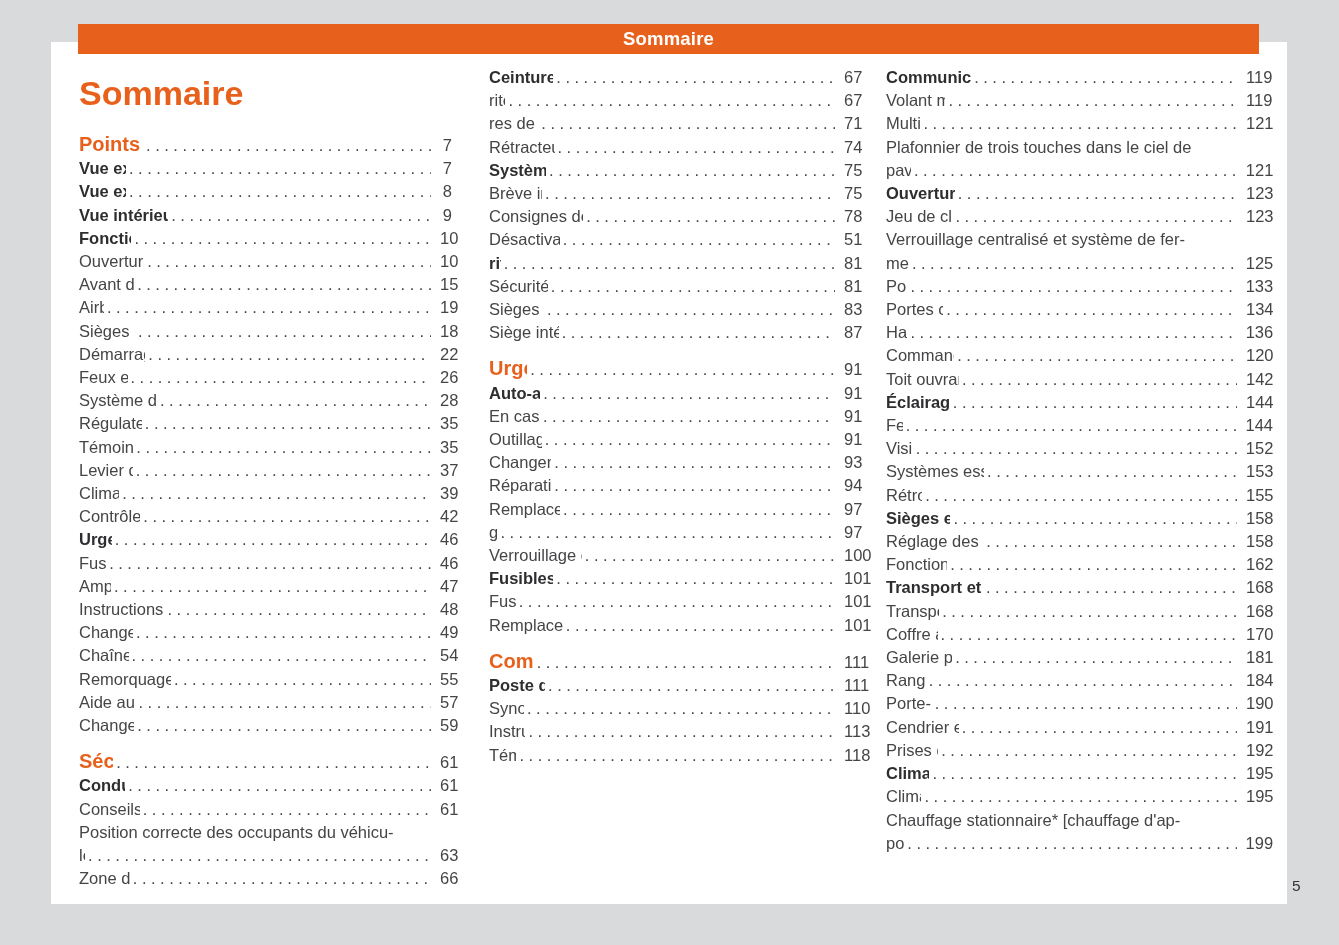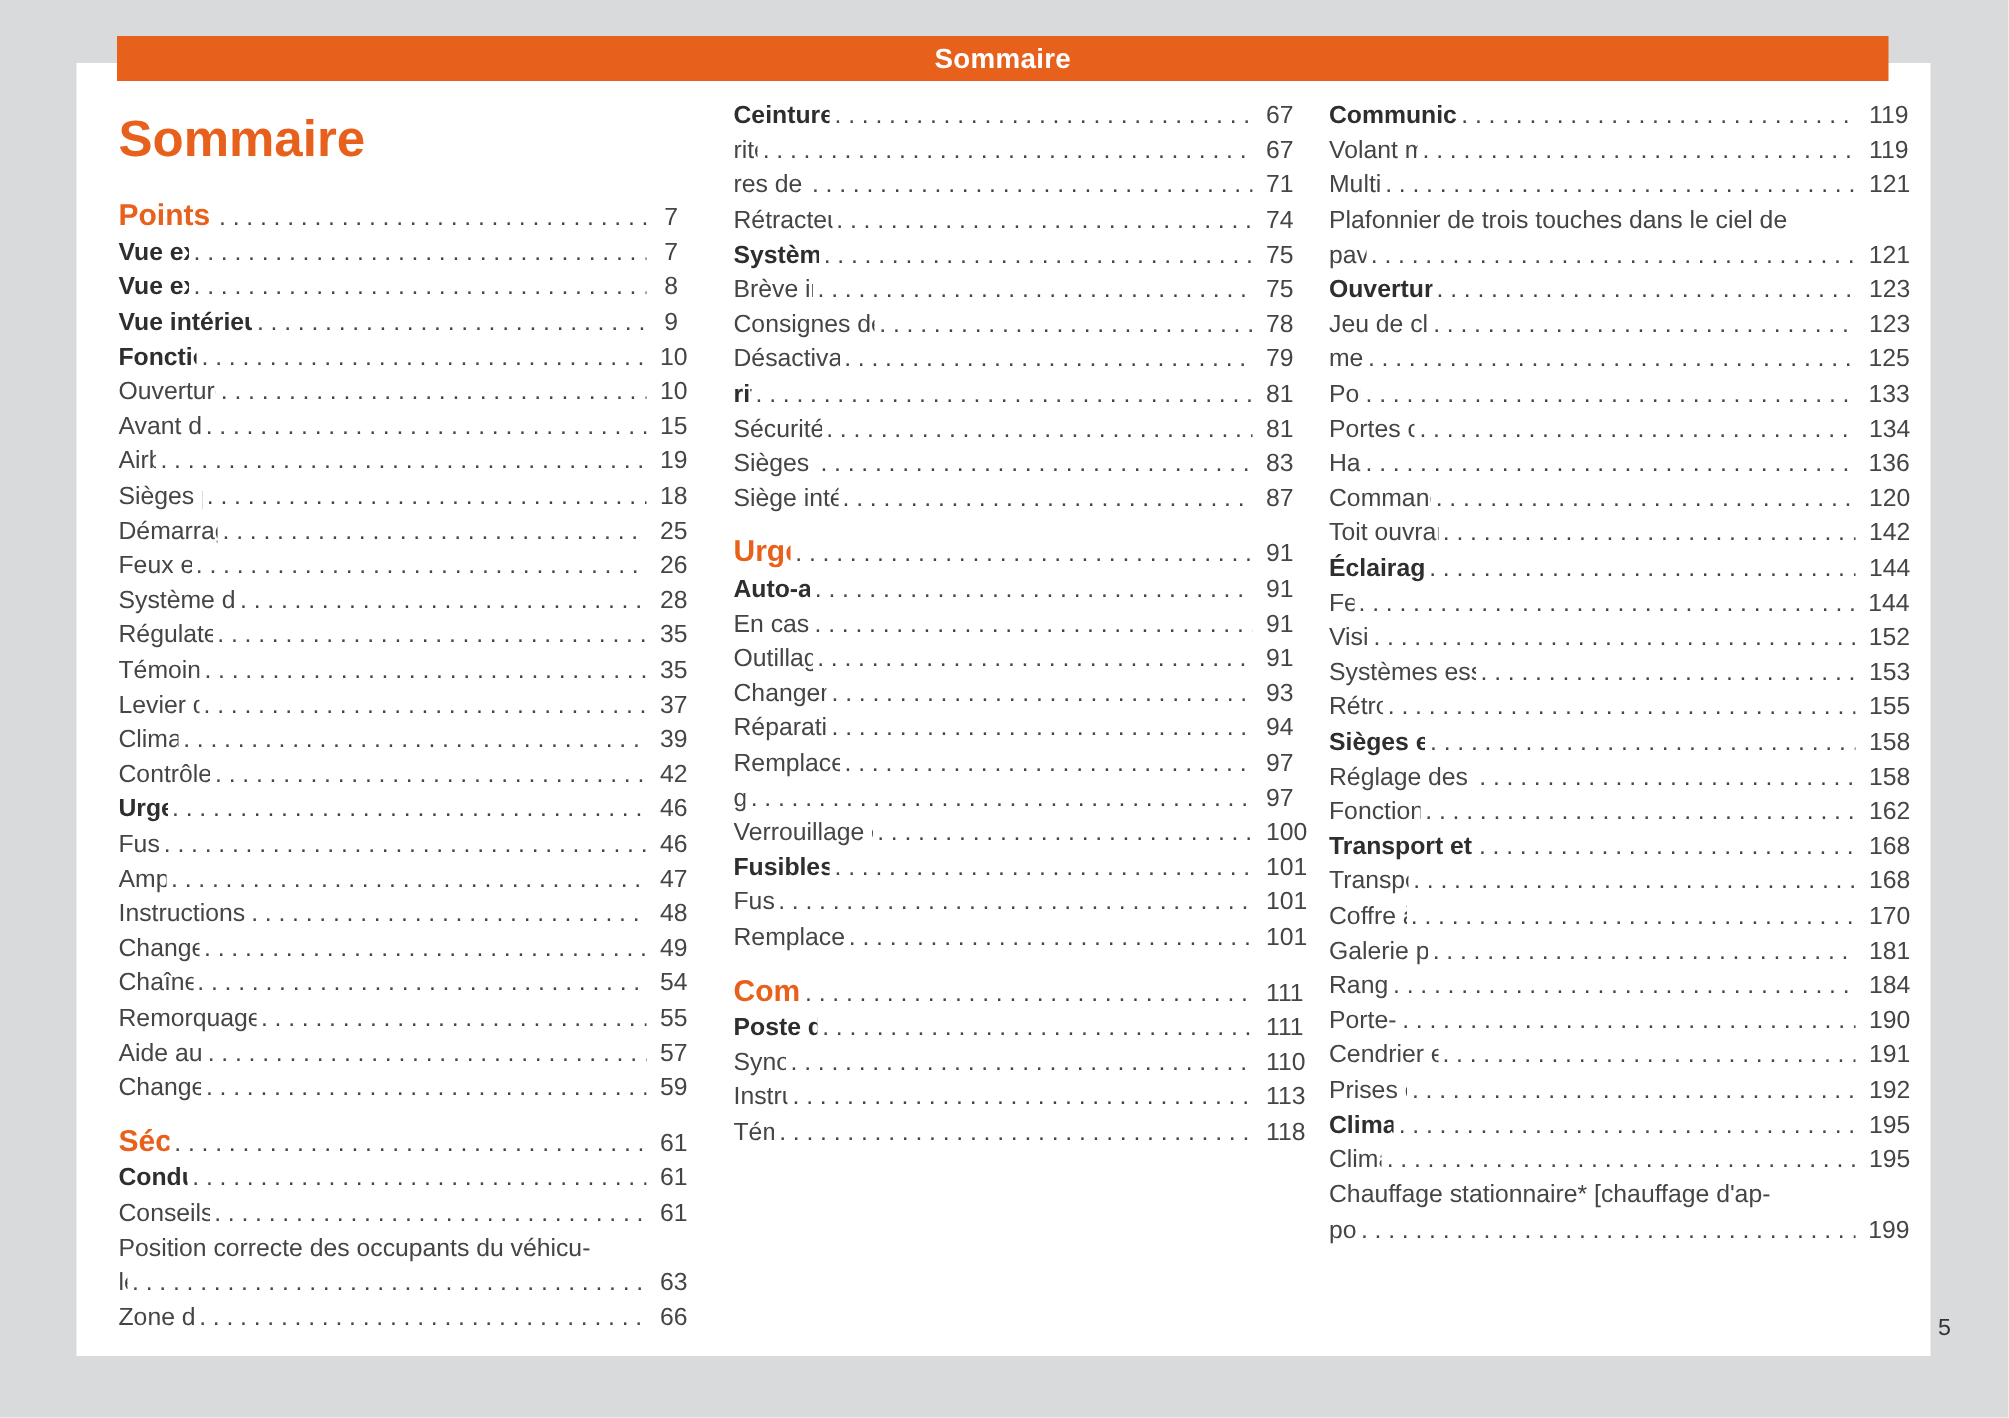--- a/index.html
+++ b/index.html
@@ -158,21 +158,21 @@
       <div class="row">
         <span class="t">Sièges pour enfant</span>
         <span class="leader">................................................................................</span>
         <span class="page-num">18</span>
       </div>
     </div>
     <div class="entry normal">
       <div class="row">
         <span class="t">Démarrage du véhicule</span>
         <span class="leader">................................................................................</span>
-        <span class="page-num">25</span>
+        <span class="page-num">22</span>
       </div>
     </div>
     <div class="entry normal">
       <div class="row">
         <span class="t">Feux et visibilité</span>
         <span class="leader">................................................................................</span>
         <span class="page-num">26</span>
       </div>
     </div>
     <div class="entry normal">
@@ -364,21 +364,21 @@
       <div class="row">
         <span class="t">Consignes de sécurité sur les airbags</span>
         <span class="leader">................................................................................</span>
         <span class="page-num">78</span>
       </div>
     </div>
     <div class="entry normal">
       <div class="row">
         <span class="t">Désactivation des airbags</span>
         <span class="leader">................................................................................</span>
-        <span class="page-num">79</span>
+        <span class="page-num">51</span>
       </div>
     </div>
     <div class="entry chapter">
       <div class="row">
         <span class="t">rité</span>
         <span class="leader">................................................................................</span>
         <span class="page-num">81</span>
       </div>
     </div>
     <div class="entry normal">
@@ -560,20 +560,21 @@
       </div>
     </div>
     <div class="entry normal">
       <div class="row">
         <span class="t">Jeu de clés du véhicule</span>
         <span class="leader">................................................................................</span>
         <span class="page-num">123</span>
       </div>
     </div>
     <div class="entry normal">
+      <div class="wrapline t">Verrouillage centralisé et système de fer-</div>
       <div class="row">
         <span class="t">meture</span>
         <span class="leader">................................................................................</span>
         <span class="page-num">125</span>
       </div>
     </div>
     <div class="entry normal">
       <div class="row">
         <span class="t">Portes</span>
         <span class="leader">................................................................................</span>

